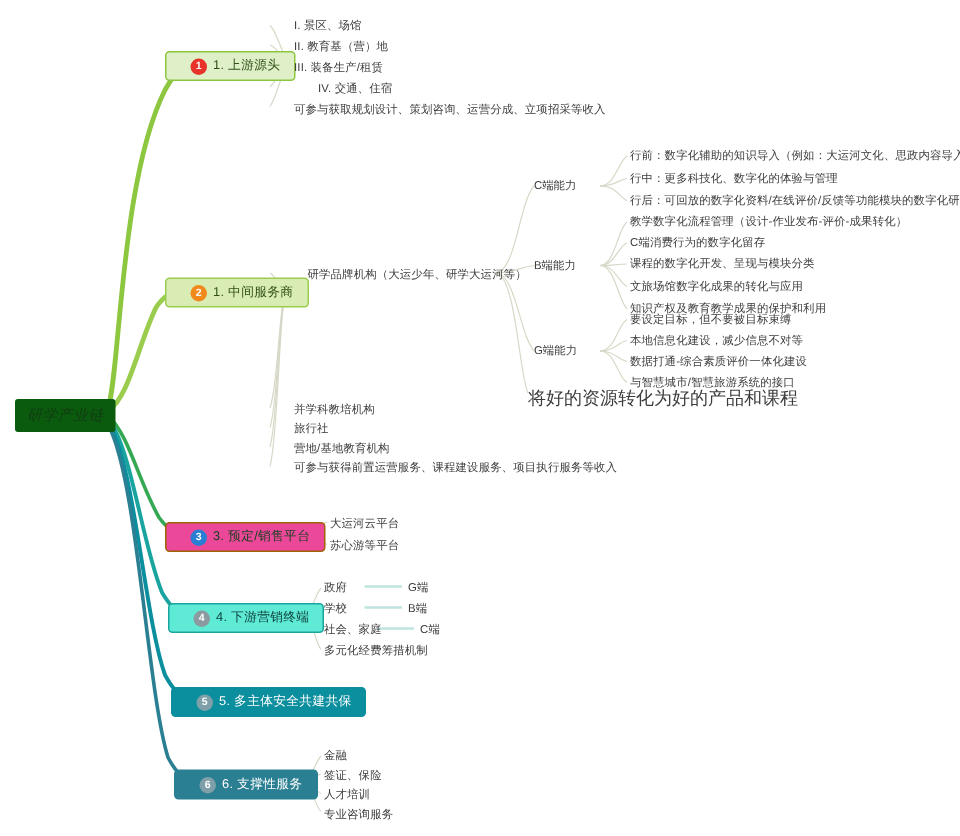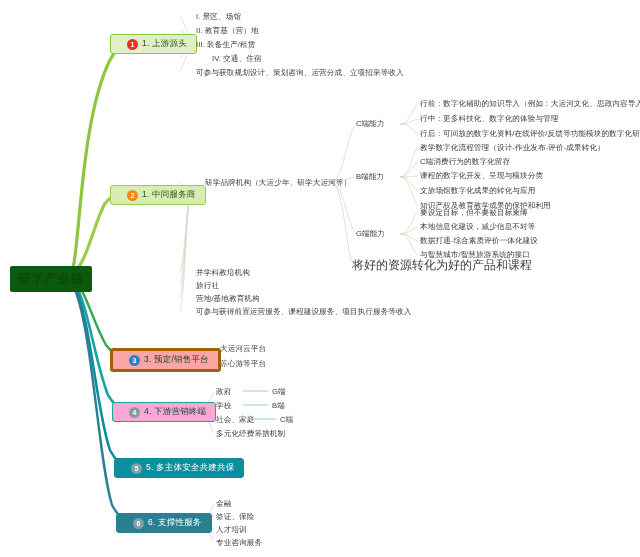--- a/index.html
+++ b/index.html
@@ -11,21 +11,21 @@
 
   .node{position:absolute;display:flex;align-items:center;gap:4px;
         border-radius:3px;padding:3px 9px 3px 16px;white-space:nowrap;
         font-size:8.5px;letter-spacing:.2px;}
   .badge{width:11px;height:11px;border-radius:50%;display:inline-flex;
          align-items:center;justify-content:center;font-size:7px;color:#fff;
          font-weight:bold;flex:0 0 auto;}
   .node .ntext{font-size:8.5px;}
 
   #root{background:#0a5b0e;color:#0f3d10;padding:4px 8px;border-radius:2px;}
-  #root .ntext{color:#123c12;font-size:13px;}
+  #root .ntext{color:#123c12;font-size:10px;font-style:italic;}
 
   .leaf{position:absolute;font-size:7.6px;color:#3c3c3c;white-space:nowrap;
         letter-spacing:.1px;line-height:1;}
   .grp{position:absolute;font-size:7.6px;color:#3c3c3c;white-space:nowrap;line-height:1;}
   .tail{position:absolute;font-size:12px;color:#3c3c3c;white-space:nowrap;line-height:1;}
 </style>
 </head>
 <body>
 
 <div id="canvas">
@@ -142,28 +142,28 @@
   <div class="leaf" style="left:420px;top:187px;">文旅场馆数字化成果的转化与应用</div>
   <div class="leaf" style="left:420px;top:202px;">知识产权及教育教学成果的保护和利用</div>
 
   <div class="grp" style="left:356px;top:230px;">G端能力</div>
   <div class="leaf" style="left:420px;top:209px;">要设定目标，但不要被目标束缚</div>
   <div class="leaf" style="left:420px;top:223px;">本地信息化建设，减少信息不对等</div>
   <div class="leaf" style="left:420px;top:237px;">数据打通-综合素质评价一体化建设</div>
   <div class="leaf" style="left:420px;top:251px;">与智慧城市/智慧旅游系统的接口</div>
   <div class="tail" style="left:352px;top:259px;">将好的资源转化为好的产品和课程</div>
 
-  <div class="node" style="left:110px;top:348px;background:#fca5a5;border:3px solid #a16207;color:#17401f;">
+  <div class="node" style="left:110px;top:348px;background:#ec4899;border:1px solid #a16207;color:#17401f;">
     <span class="badge" style="background:#2a7fd4;">3</span>
     <span class="ntext">3. 预定/销售平台</span>
   </div>
   <div class="leaf" style="left:220px;top:345px;">大运河云平台</div>
   <div class="leaf" style="left:220px;top:360px;">苏心游等平台</div>
 
-  <div class="node" style="left:112px;top:402px;background:#f9a8d4;border:1px solid #1aa4a0;color:#0d3c3a;">
+  <div class="node" style="left:112px;top:402px;background:#5eead4;border:1px solid #1aa4a0;color:#0d3c3a;">
     <span class="badge" style="background:#8a9aa0;">4</span>
     <span class="ntext">4. 下游营销终端</span>
   </div>
   <div class="leaf" style="left:216px;top:388px;">政府</div>
   <div class="leaf" style="left:272px;top:388px;">G端</div>
   <div class="leaf" style="left:216px;top:402px;">学校</div>
   <div class="leaf" style="left:272px;top:402px;">B端</div>
   <div class="leaf" style="left:216px;top:416px;">社会、家庭</div>
   <div class="leaf" style="left:280px;top:416px;">C端</div>
   <div class="leaf" style="left:216px;top:430px;">多元化经费筹措机制</div>

